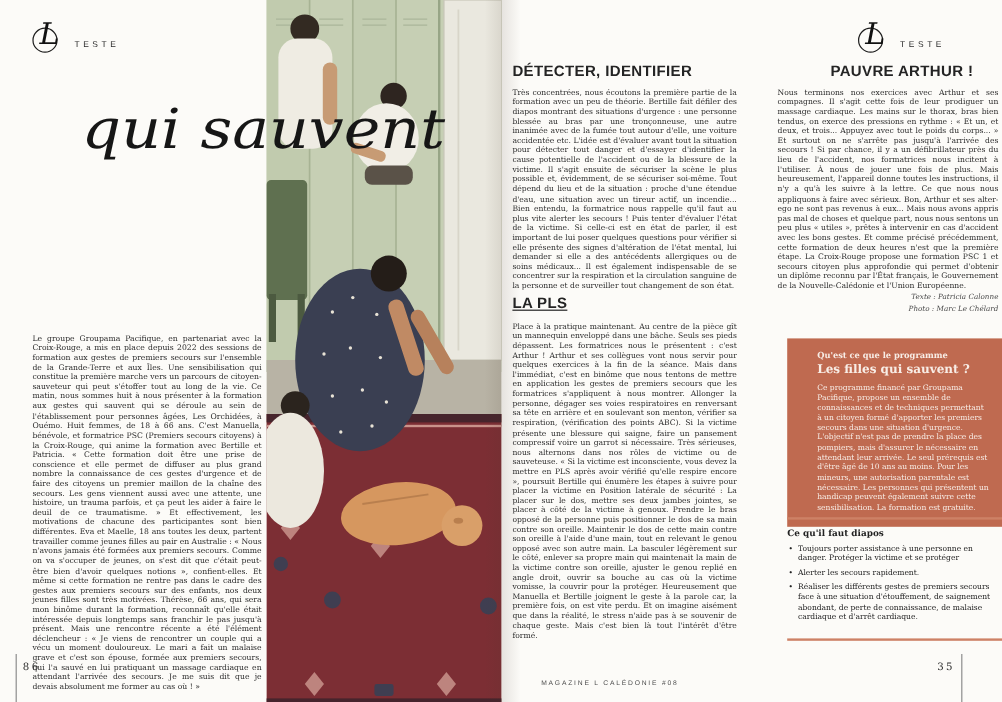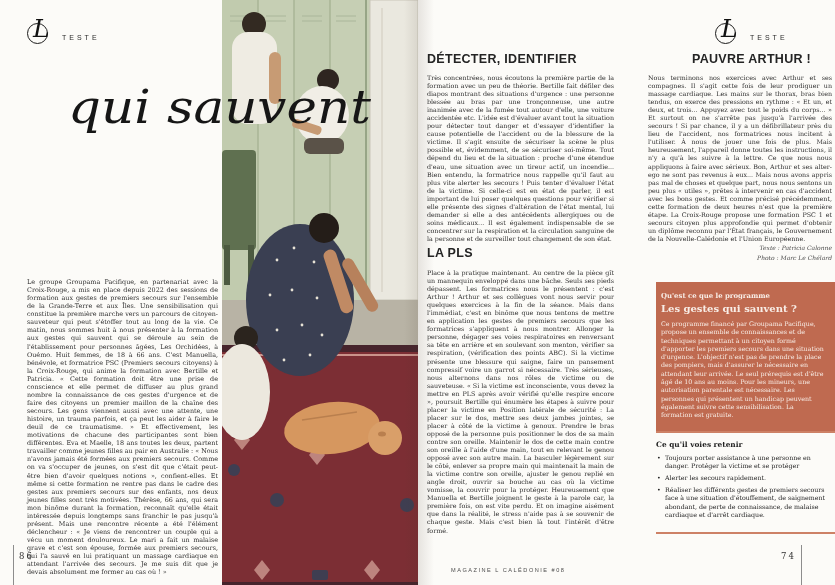--- a/index.html
+++ b/index.html
@@ -42,36 +42,36 @@
     background:linear-gradient(to right,rgba(70,55,40,0.12),rgba(70,55,40,0));}
   .fold-l{position:absolute;left:404px;top:0;width:14px;height:585px;z-index:2;
     background:linear-gradient(to left,rgba(70,55,40,0.10),rgba(70,55,40,0));}
   
   .col-heading{
     position:absolute;margin:0;z-index:3;
     font-family:"Liberation Sans",sans-serif;font-weight:600;font-size:12.5px;
     letter-spacing:0.3px;color:#242424;
   }
   .h-detect{left:427px;top:52px;}
-  .h-pls{left:427px;top:246px;}
+  .h-pls{left:427px;top:246px;text-decoration:underline;}
   .h-arthur{left:648px;top:52px;margin-left:44px;}
   .col-text{
     position:absolute;font-size:6.35px;line-height:1.27;text-align:justify;color:#2d2d2d;z-index:3;
   }
   .t-detect{left:427px;top:74px;width:187px;}
   .t-pls{left:427px;top:269px;width:187px;}
   .t-arthur{left:648px;top:74px;width:184px;}
   .credits{
     position:absolute;left:648px;top:243px;width:184px;z-index:3;
     font-size:6px;font-style:italic;color:#4a4a4a;text-align:right;line-height:1.6;
   }
   
   .program-box{
     position:absolute;left:656px;top:282px;width:179px;box-sizing:border-box;
-    background:#bf6a50;color:#f8ede6;padding:10px 11px 11px 5px;z-index:3;
+    background:#bf6a50;color:#f8ede6;padding:10px 11px 11px 25px;z-index:3;
   }
   .program-kicker{font-size:6.9px;font-weight:700;margin:0 0 3px 0;}
   .program-title{font-size:10px;font-weight:700;margin:0 0 6px 0;}
   .program-body{font-size:6.3px;line-height:1.32;margin:0;text-align:left;}
   
   .retain-box{
     position:absolute;left:656px;top:431px;width:179px;box-sizing:border-box;z-index:3;
     border-top:2px solid #cd8166;border-bottom:2px solid #cd8166;
     padding:7px 3px 9px 0;color:#222;
   }
@@ -234,32 +234,32 @@
   <h2 class="col-heading h-arthur">PAUVRE ARTHUR !</h2>
   <div class="col-text t-arthur">Nous terminons nos exercices avec Arthur et ses compagnes. Il s'agit cette fois de leur prodiguer un massage cardiaque. Les mains sur le thorax, bras bien tendus, on exerce des pressions en rythme : « Et un, et deux, et trois... Appuyez avec tout le poids du corps... » Et surtout on ne s'arrête pas jusqu'à l'arrivée des secours ! Si par chance, il y a un défibrillateur près du lieu de l'accident, nos formatrices nous incitent à l'utiliser. À nous de jouer une fois de plus. Mais heureusement, l'appareil donne toutes les instructions, il n'y a qu'à les suivre à la lettre. Ce que nous nous appliquons à faire avec sérieux. Bon, Arthur et ses alter-ego ne sont pas revenus à eux... Mais nous avons appris pas mal de choses et quelque part, nous nous sentons un peu plus « utiles », prêtes à intervenir en cas d'accident avec les bons gestes. Et comme précisé précédemment, cette formation de deux heures n'est que la première étape. La Croix-Rouge propose une formation PSC 1 et secours citoyen plus approfondie qui permet d'obtenir un diplôme reconnu par l'État français, le Gouvernement de la Nouvelle-Calédonie et l'Union Européenne.</div>
 
   <div class="credits">
     <div>Texte : Patricia Calonne</div>
     <div>Photo : Marc Le Chélard</div>
   </div>
 
   <div class="program-box">
     <p class="program-kicker">Qu'est ce que le programme</p>
-    <p class="program-title">Les gestes qui sauvent ?</p>
+    <p class="program-title">Les filles qui sauvent ?</p>
     <p class="program-body">Ce programme financé par Groupama Pacifique, propose un ensemble de connaissances et de techniques permettant à un citoyen formé d'apporter les premiers secours dans une situation d'urgence. L'objectif n'est pas de prendre la place des pompiers, mais d'assurer le nécessaire en attendant leur arrivée. Le seul prérequis est d'être âgé de 10 ans au moins. Pour les mineurs, une autorisation parentale est nécessaire. Les personnes qui présentent un handicap peuvent également suivre cette sensibilisation. La formation est gratuite.</p>
   </div>
 
   <div class="retain-box">
-    <p class="retain-title">Ce qu'il voies retenir</p>
+    <p class="retain-title">Ce qu'il faut diapos</p>
     <ul class="retain-list">
       <li><span>Toujours porter assistance à une personne en danger. Protéger la victime et se protéger</span></li>
       <li><span>Alerter les secours rapidement.</span></li>
       <li><span>Réaliser les différents gestes de premiers secours face à une situation d'étouffement, de saignement abondant, de perte de connaissance, de malaise cardiaque et d'arrêt cardiaque.</span></li>
     </ul>
   </div>
 
   <div class="footer-mag">MAGAZINE L CALÉDONIE #08</div>
   <div class="pn-rule pr-left"></div>
   <div class="pagenum pn-left">86</div>
-  <div class="pagenum pn-right">74</div>
+  <div class="pagenum pn-right">35</div>
   <div class="pn-rule pr-right"></div>
 
 </div>
 
 </body></html>

